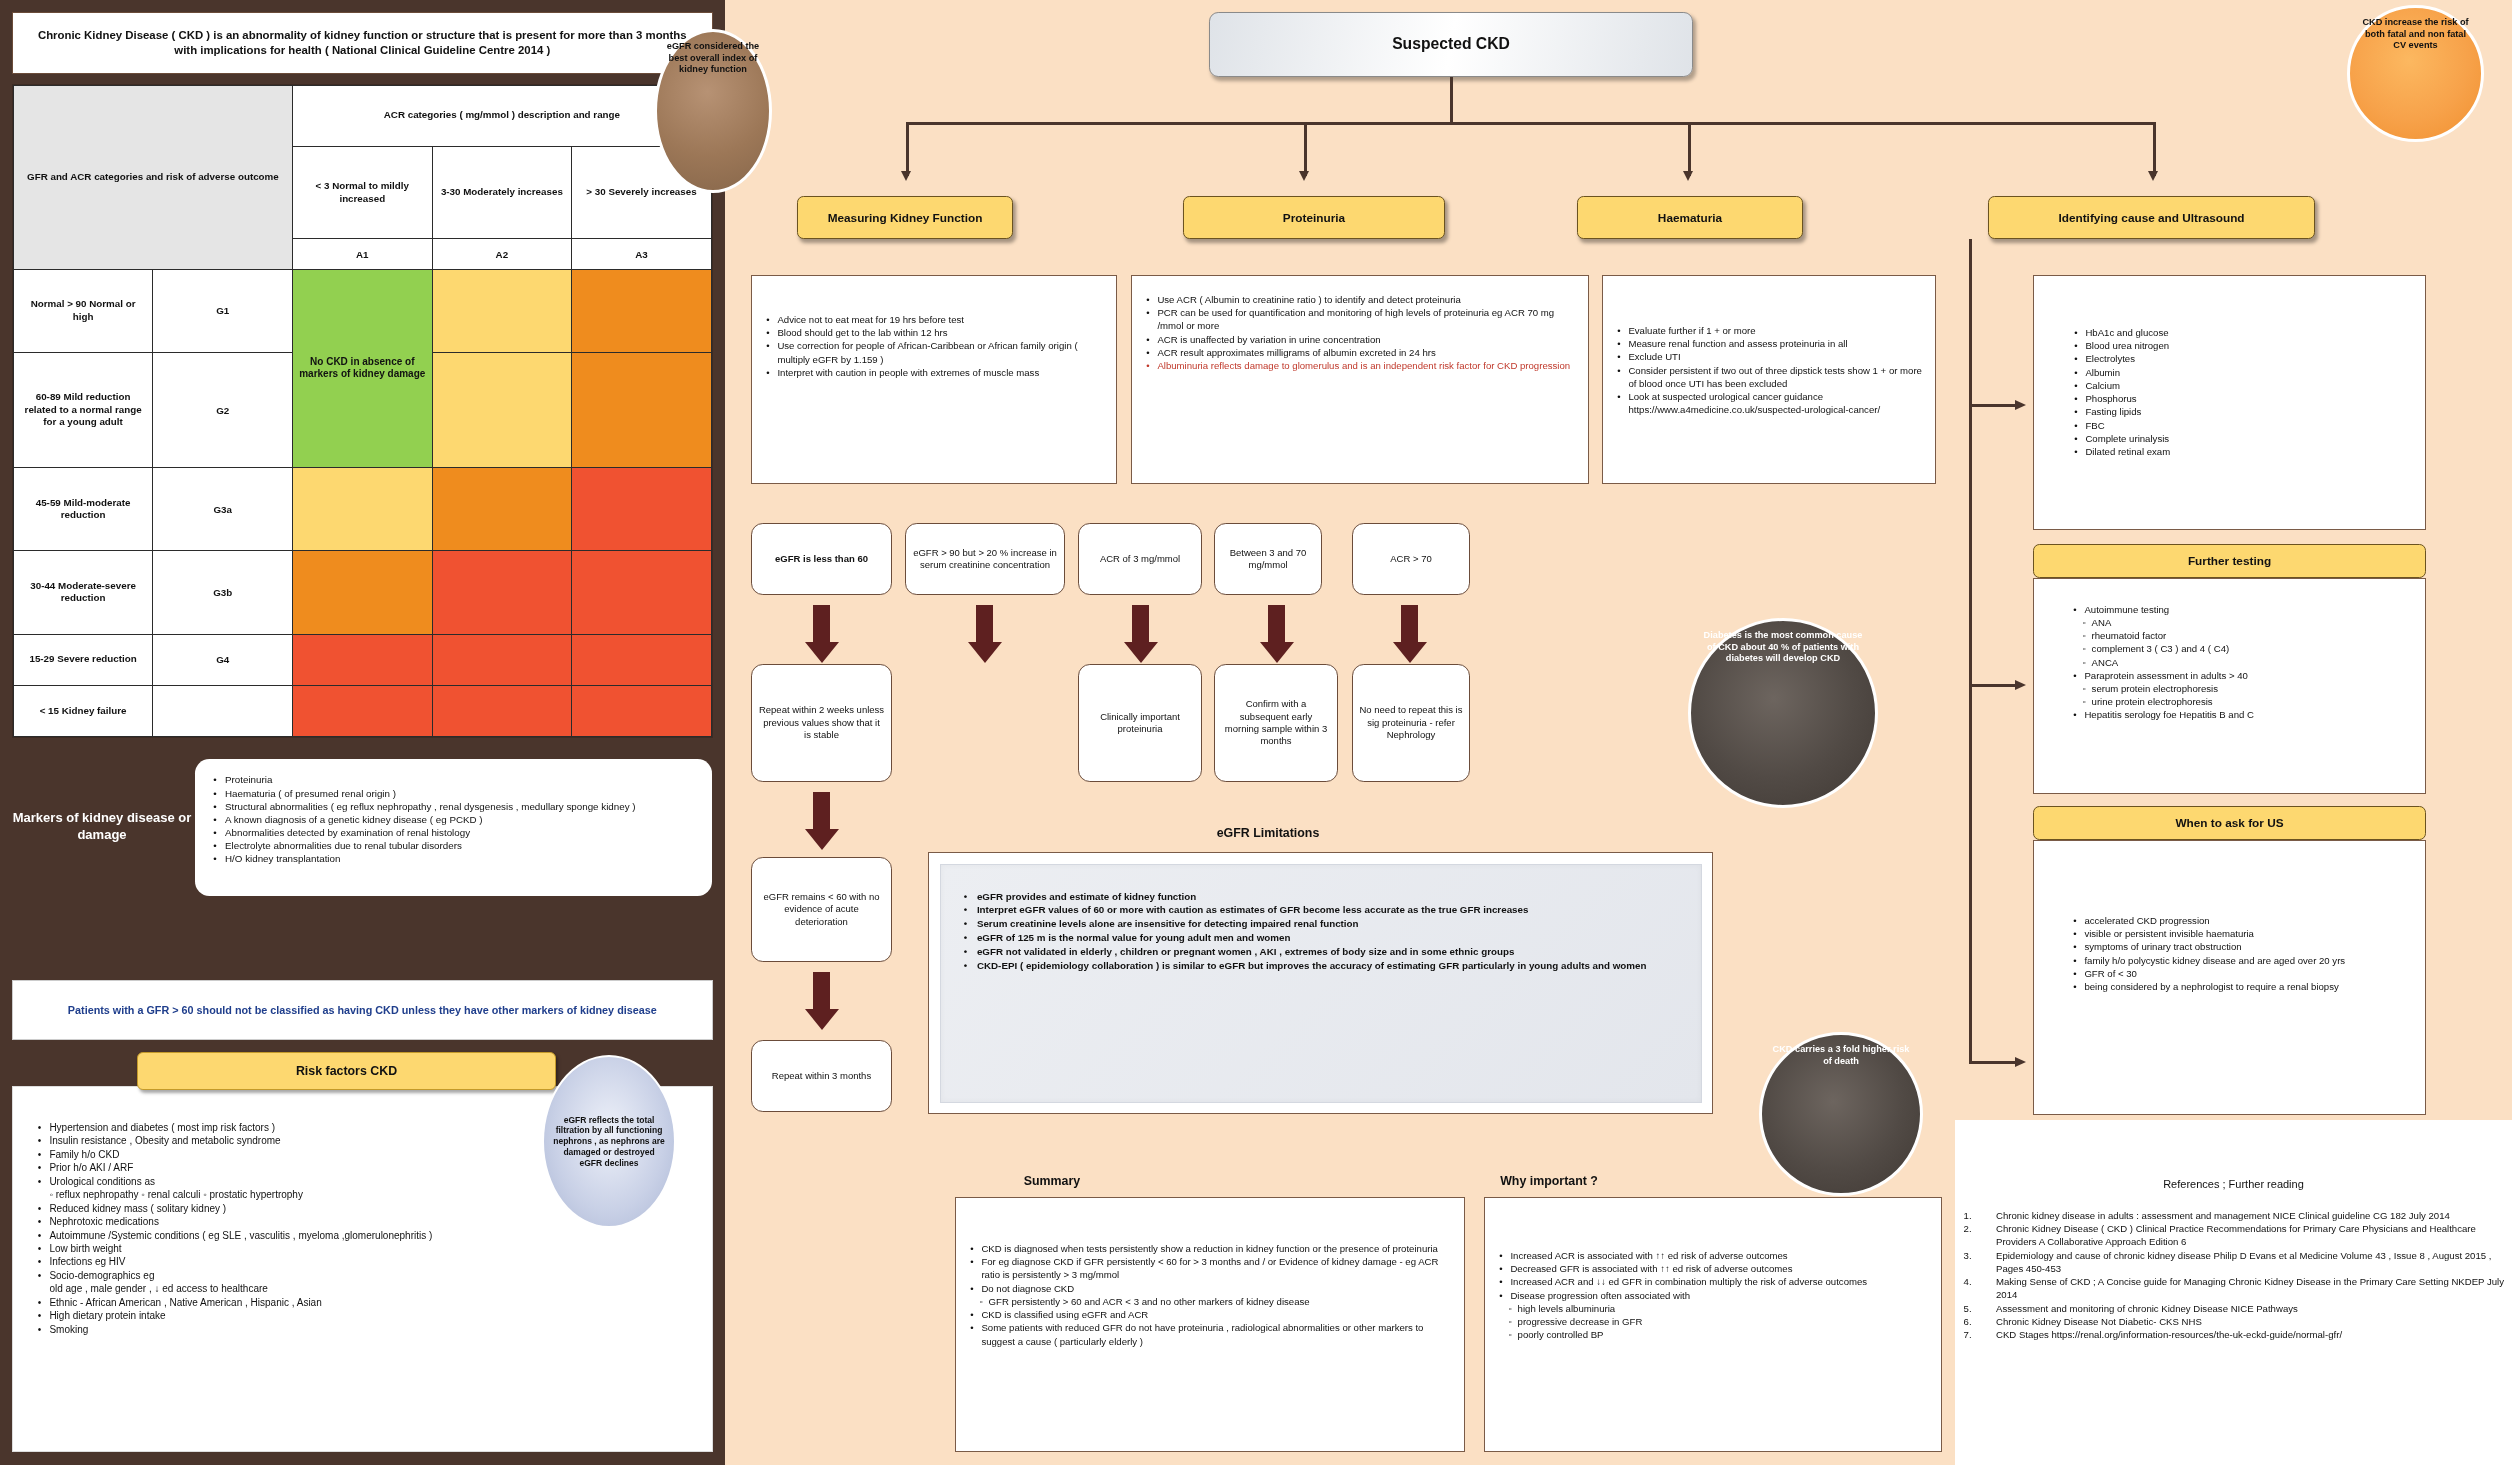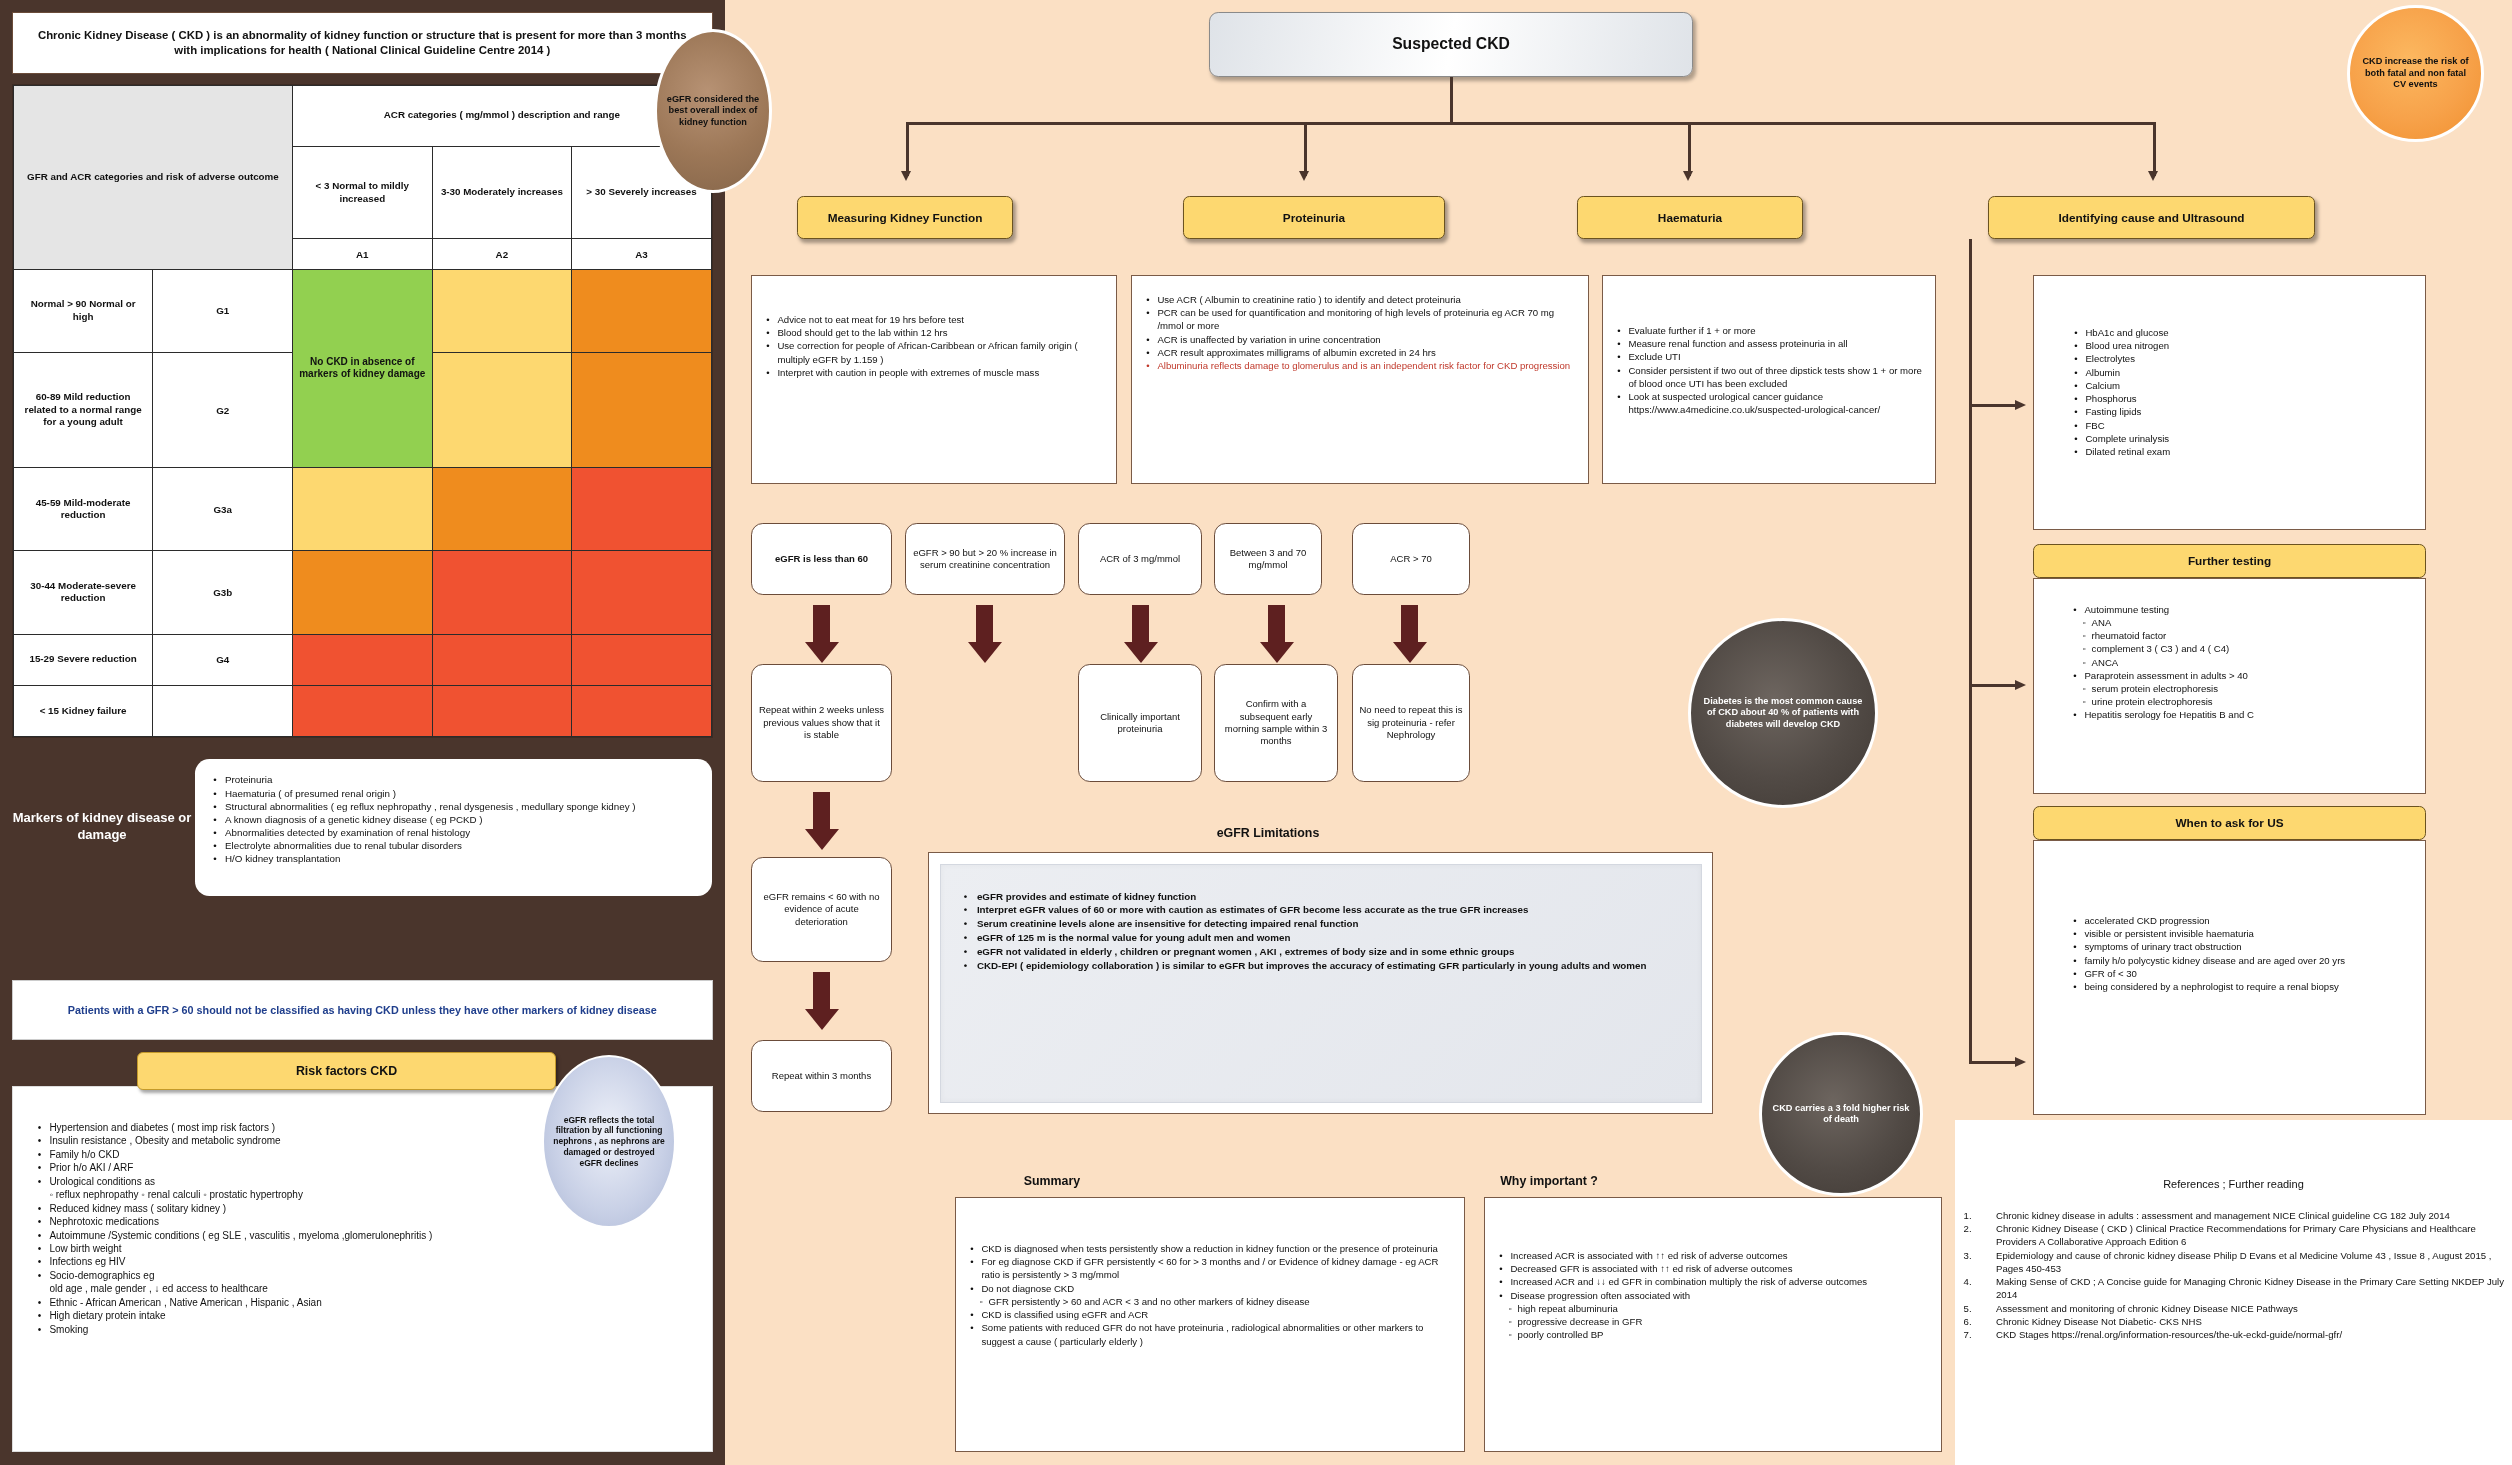--- a/index.html
+++ b/index.html
@@ -173,21 +173,21 @@
 
   
   #refs-box { position: absolute; }
   #refs-box ol { list-style: none; counter-reset: r; }
   #refs-box li { counter-increment: r; font-size: 9.6px; color:#111; line-height:1.38; position: relative; padding-left: 35px; }
   #refs-box li:before { content: counter(r) "."; position: absolute; left: 2.6px; }
 
   
   .circle-callout {
     position: absolute; border-radius: 50%;
-    display: flex; align-items: center; justify-content: center;
+    display: flex; justify-content: center;
     text-align: center; padding: 9.2px;
     border: 3.3px solid #ffffff;
     z-index: 20;
   }
   .circle-callout .t { font-size: 9.2px; font-weight: bold; line-height: 1.25; }
   .cc-dark { background: radial-gradient(circle at 45% 42%, #6d655f 0%, #514a45 55%, #3f3833 100%); }
   .cc-dark .t { color: #fff; }
   .cc-orange { background: radial-gradient(circle at 45% 40%, #fcb860 0%, #f7a24a 55%, #f08f2e 100%); }
   .cc-orange .t { color: #111; }
   .cc-brown { background: radial-gradient(circle at 45% 38%, #b79274 0%, #9c7757 55%, #86664a 100%); }
@@ -533,21 +533,21 @@
     </ul>
   </div>
 
   <div class="section-title" style="left:693px; top:1174px; width:262px;">Why important ?</div>
   <div class="info-box" style="left:759px; top:1197px; width:458px; height:255px; padding-top:51px;">
     <ul>
       <li>Increased ACR is associated with ↑↑ ed risk of adverse outcomes</li>
       <li>Decreased GFR is associated with ↑↑ ed risk of adverse outcomes</li>
       <li>Increased ACR and ↓↓ ed GFR in combination multiply the risk of adverse outcomes</li>
       <li>Disease progression often associated with</li>
-      <li class="sub">high repeat albuminuria</li>
+      <li class="sub">high levels albuminuria</li>
       <li class="sub">progressive decrease in GFR</li>
       <li class="sub">poorly controlled BP</li>
     </ul>
   </div>
 
   <div style="position:absolute; left:1230px; top:1120px; width:557px; height:345px; background:#ffffff;"></div>
   <div class="section-title" style="left:1230px; top:1178px; width:557px; font-weight:normal; font-size:11px;">References ; Further reading</div>
   <div id="refs-box" style="left:1236px; top:1209px; width:550px;">
     <ol>
       <li>Chronic kidney disease in adults : assessment and management NICE Clinical guideline CG 182 July 2014</li>

